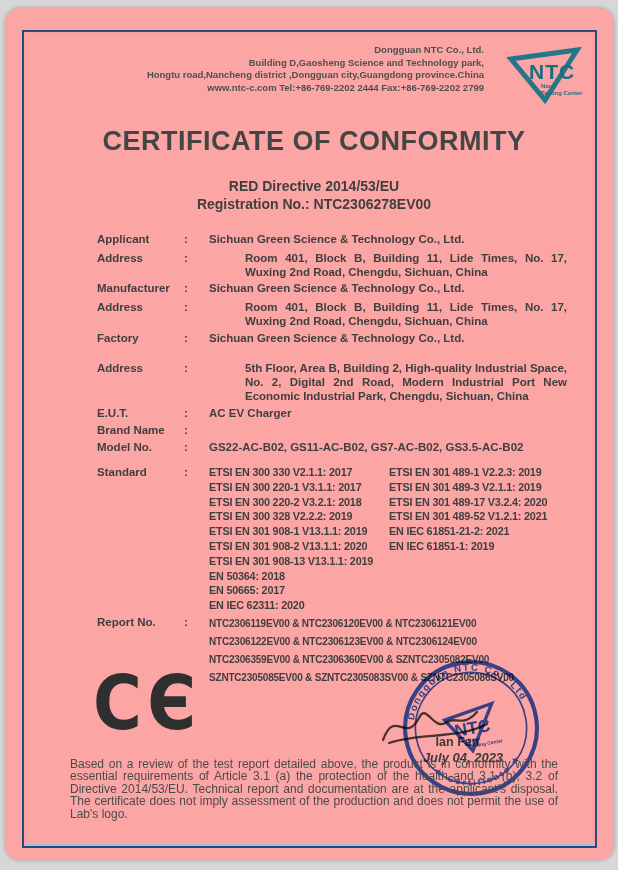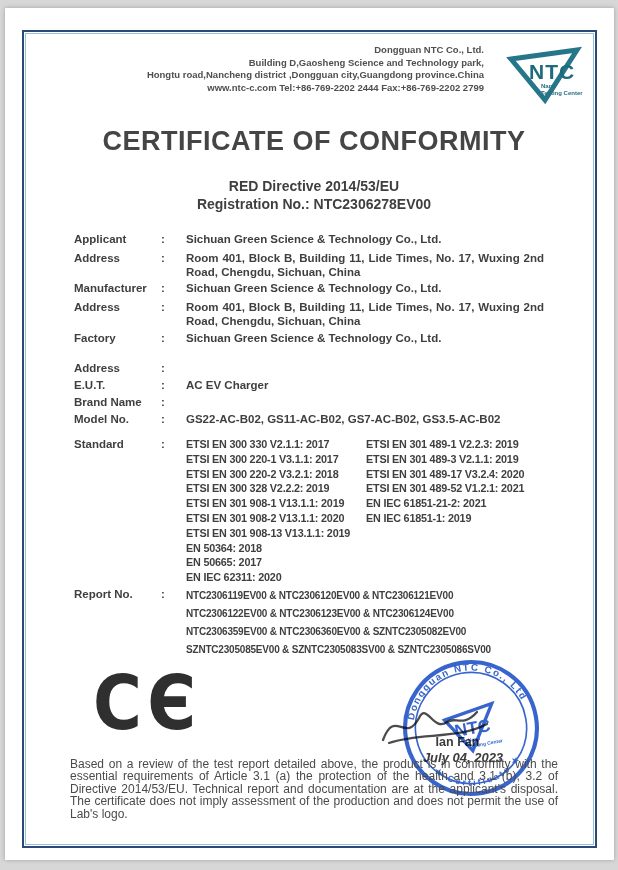--- a/index.html
+++ b/index.html
@@ -1,37 +1,37 @@
 <!DOCTYPE html>
 <html><head>
 <meta charset="utf-8">
 <style>
   html,body{margin:0;padding:0;width:618px;height:870px;overflow:hidden;
     background:#d7d7d7;font-family:"Liberation Sans",sans-serif;}
-  .page{position:absolute;left:5px;top:8px;right:4px;bottom:10px;background:#ffffff;
-    border-radius:1px;box-shadow:0 0 4px rgba(0,0,0,.25);}
+  .page{position:absolute;left:5px;top:8px;right:4px;bottom:10px;background:#fca5a5;
+    border-radius:15px;box-shadow:0 0 4px rgba(0,0,0,.25);}
   .frame{position:absolute;left:17px;top:22px;width:571px;height:814px;
     border:2px solid #2a4a75;}
   .frame::after{content:"";position:absolute;inset:1px;border:1px solid #9abfdd;}
   
   .head-block{position:absolute;right:130px;top:36px;text-align:right;
     font-size:9.5px;font-weight:bold;color:#4f4f4f;line-height:12.5px;white-space:pre-line;}
   .logo{position:absolute;left:500px;top:38px;width:88px;height:62px;}
   
   .title{position:absolute;left:0;top:118px;width:618px;text-align:center;
     font-size:27px;font-weight:bold;color:#454545;letter-spacing:.5px;}
   .directive{position:absolute;left:0;top:170px;width:618px;text-align:center;
     font-size:14px;font-weight:bold;color:#3f3f3f;}
   .regno{position:absolute;left:0;top:188px;width:618px;text-align:center;
     font-size:14px;font-weight:bold;color:#3f3f3f;}
   
-  .fields{position:absolute;left:69px;top:224px;width:470px;color:#3f3f3f;}
+  .fields{position:absolute;left:92px;top:224px;width:470px;color:#3f3f3f;}
   .row{display:grid;grid-template-columns:87px 25px 1fr;
     font-size:11.5px;font-weight:bold;line-height:14px;}
-  .row .val.justify{text-align:justify;}
+  .row .val.justify{text-align:justify;margin-left:36px;}
   .mb2{margin-bottom:2px}.mb3{margin-bottom:3px}.mb4{margin-bottom:16px}
   .mb5{margin-bottom:5px}.mb11{margin-bottom:11px}
   .lines{white-space:pre-line;}
   .std-wrap{display:flex;}
   .std-col{font-size:10.8px;line-height:14.8px;white-space:pre-line;letter-spacing:-.2px;}
   .std-col.c1{width:180px;flex:none;}
   .rep-lines{font-size:10px;line-height:18px;white-space:pre-line;letter-spacing:-.2px;}
   
   .ce{position:absolute;left:88px;top:652px;font-family:"DejaVu Sans",sans-serif;
     font-size:74px;font-weight:bold;color:#2f2f2f;letter-spacing:6px;
@@ -93,20 +93,21 @@
       <div class="val justify">Room 401, Block B, Building 11, Lide Times, No. 17, Wuxing 2nd Road, Chengdu, Sichuan, China</div>
     </div>
     <div class="row mb4">
       <div>Factory</div>
       <div>:</div>
       <div class="val">Sichuan Green Science &amp; Technology Co., Ltd.</div>
     </div>
     <div class="row mb3">
       <div>Address</div>
       <div>:</div>
+      <div class="val justify">5th Floor, Area B, Building 2, High-quality Industrial Space, No. 2, Digital 2nd Road, Modern Industrial Port New Economic Industrial Park, Chengdu, Sichuan, China</div>
     </div>
     <div class="row mb3">
       <div>E.U.T.</div>
       <div>:</div>
       <div class="val">AC EV Charger</div>
     </div>
     <div class="row mb3">
       <div>Brand Name</div>
       <div>:</div>
     </div>

